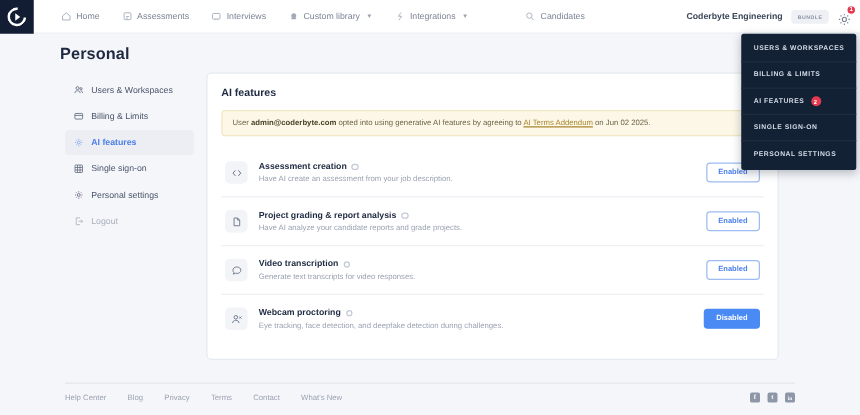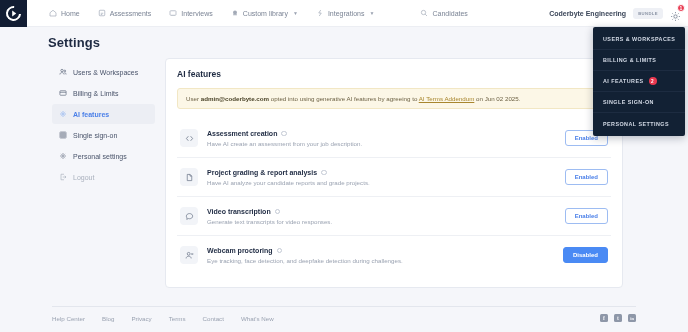--- a/index.html
+++ b/index.html
@@ -223,21 +223,21 @@
       <span class="gear-wrap">
         <svg width="11" height="11" viewBox="0 0 16 16" fill="none" stroke="#7b8495" stroke-width="1.3">
           <circle cx="8" cy="8" r="2.4"></circle>
           <path d="M8 1.6v1.6M8 12.8v1.6M1.6 8h1.6M12.8 8h1.6M3.5 3.5l1.1 1.1M11.4 11.4l1.1 1.1M12.5 3.5l-1.1 1.1M4.6 11.4l-1.1 1.1"></path>
         </svg>
         <span class="nav-badge">1</span>
       </span>
     </div>
   </div>
 
-  <div class="page-title">Settings</div>
+  <div class="page-title">Personal</div>
 
   <div class="sidebar">
 
     <div class="side-item">
       <svg class="side-ico" viewBox="0 0 16 16" fill="none" stroke="#5a6479" stroke-width="1.3">
         <circle cx="6" cy="5" r="2.4"></circle>
           <path d="M1.8 13c0-2.4 1.9-3.8 4.2-3.8S10.2 10.6 10.2 13"></path>
           <circle cx="11.6" cy="6" r="1.8"></circle>
           <path d="M11 9.6c2 0 3.2 1.3 3.2 3.4"></path>
       </svg>

